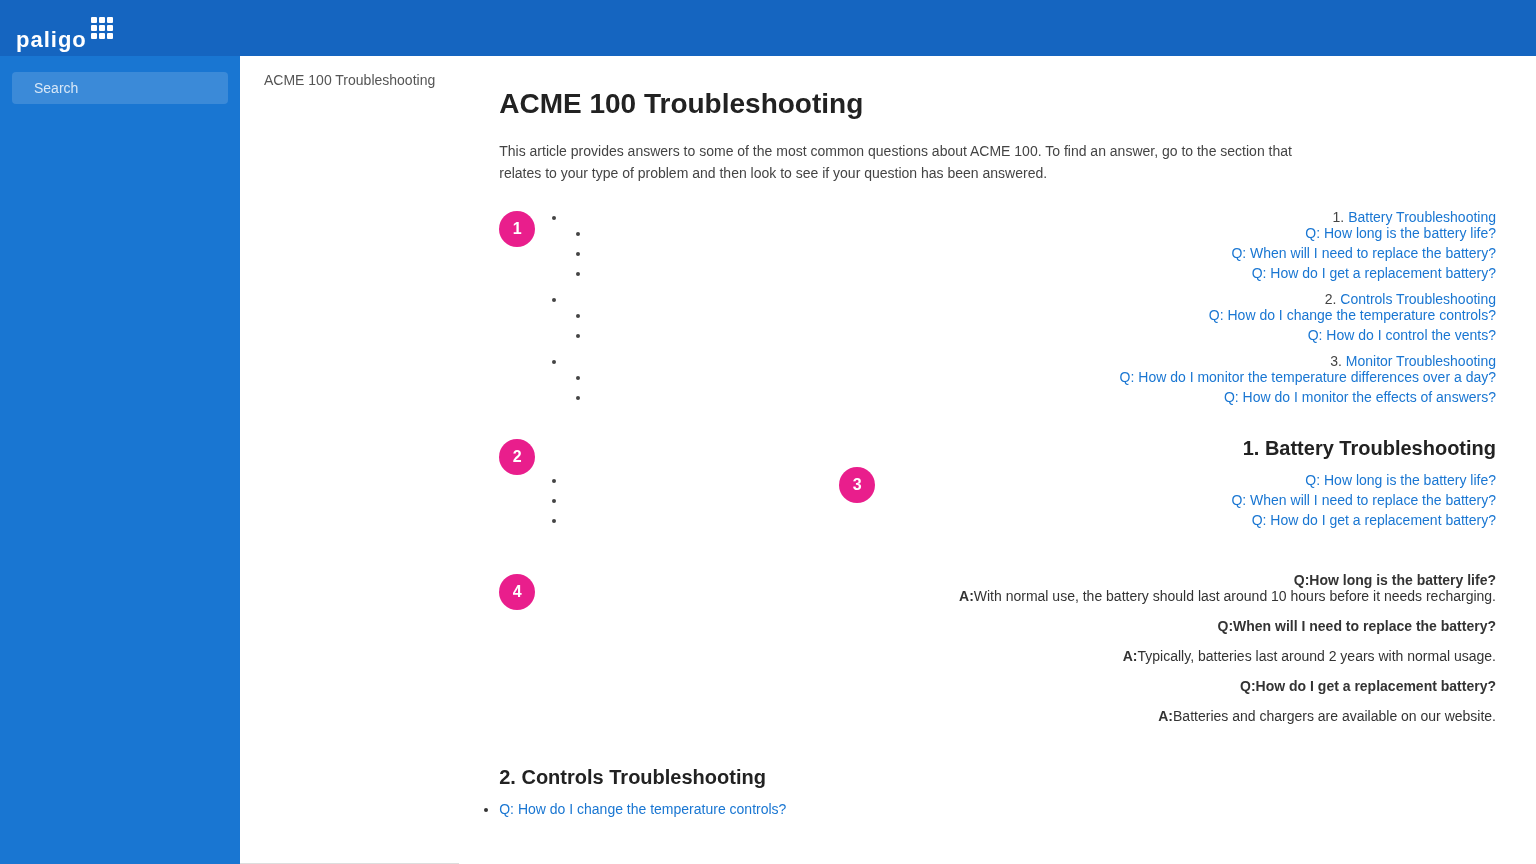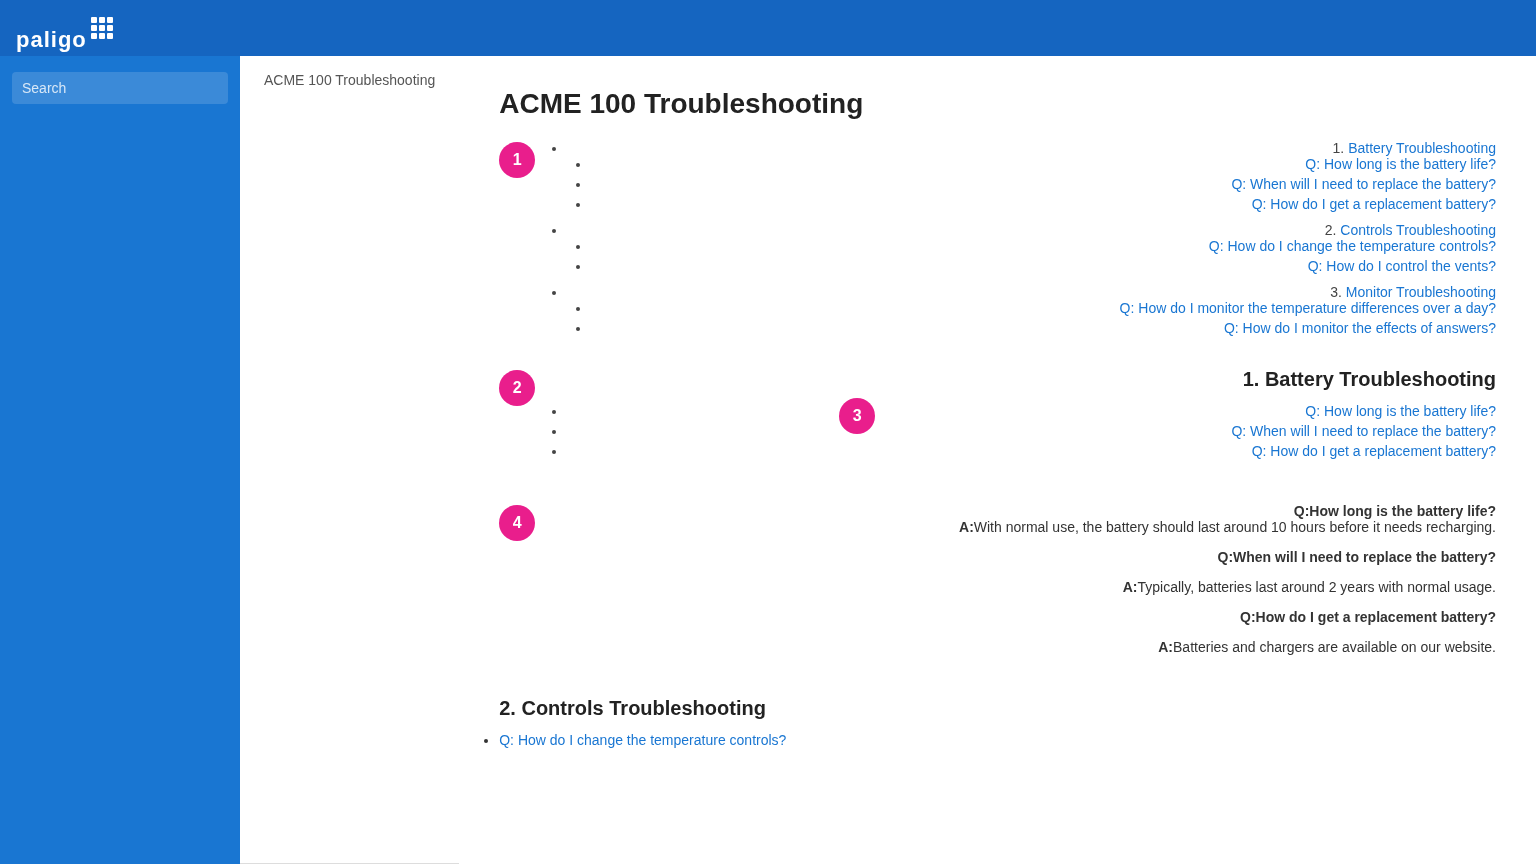--- a/index.html
+++ b/index.html
@@ -39,21 +39,21 @@
 
     
     .sidebar {
       width: 240px;
       background: #1976d2;
       flex-shrink: 0;
       overflow-y: auto;
     }
     .search-box {
       margin: 16px 12px;
-      padding: 8px 10px;
+      padding: 8px 22px;
       background: rgba(255,255,255,0.15);
       border: none;
       border-radius: 4px;
       color: white;
       width: calc(100% - 24px);
       font-size: 14px;
       outline: none;
     }
     .search-box::placeholder { color: rgba(255,255,255,0.8); }
 
@@ -188,20 +188,21 @@
 
   <div style="flex:1; display:flex; overflow:hidden;">
 
     <div class="breadcrumb-bar">
       <span>ACME 100 Troubleshooting</span>
     </div>
 
     <div class="main-content">
 
       <h1 class="page-title">ACME 100 Troubleshooting</h1>
+      <p class="intro-text">This article provides answers to some of the most common questions about ACME 100. To find an answer, go to the section that relates to your type of problem and then look to see if your question has been answered.</p>
 
       <div class="annotated-section">
         <div class="badge">1</div>
         <div class="section-content">
           <ul>
 
             <li>
               <span>1. </span><a class="toc-link" href="#">Battery Troubleshooting</a>
               <ul class="nested">
                 <li><a class="toc-link" href="#">Q: How long is the battery life?</a></li>

